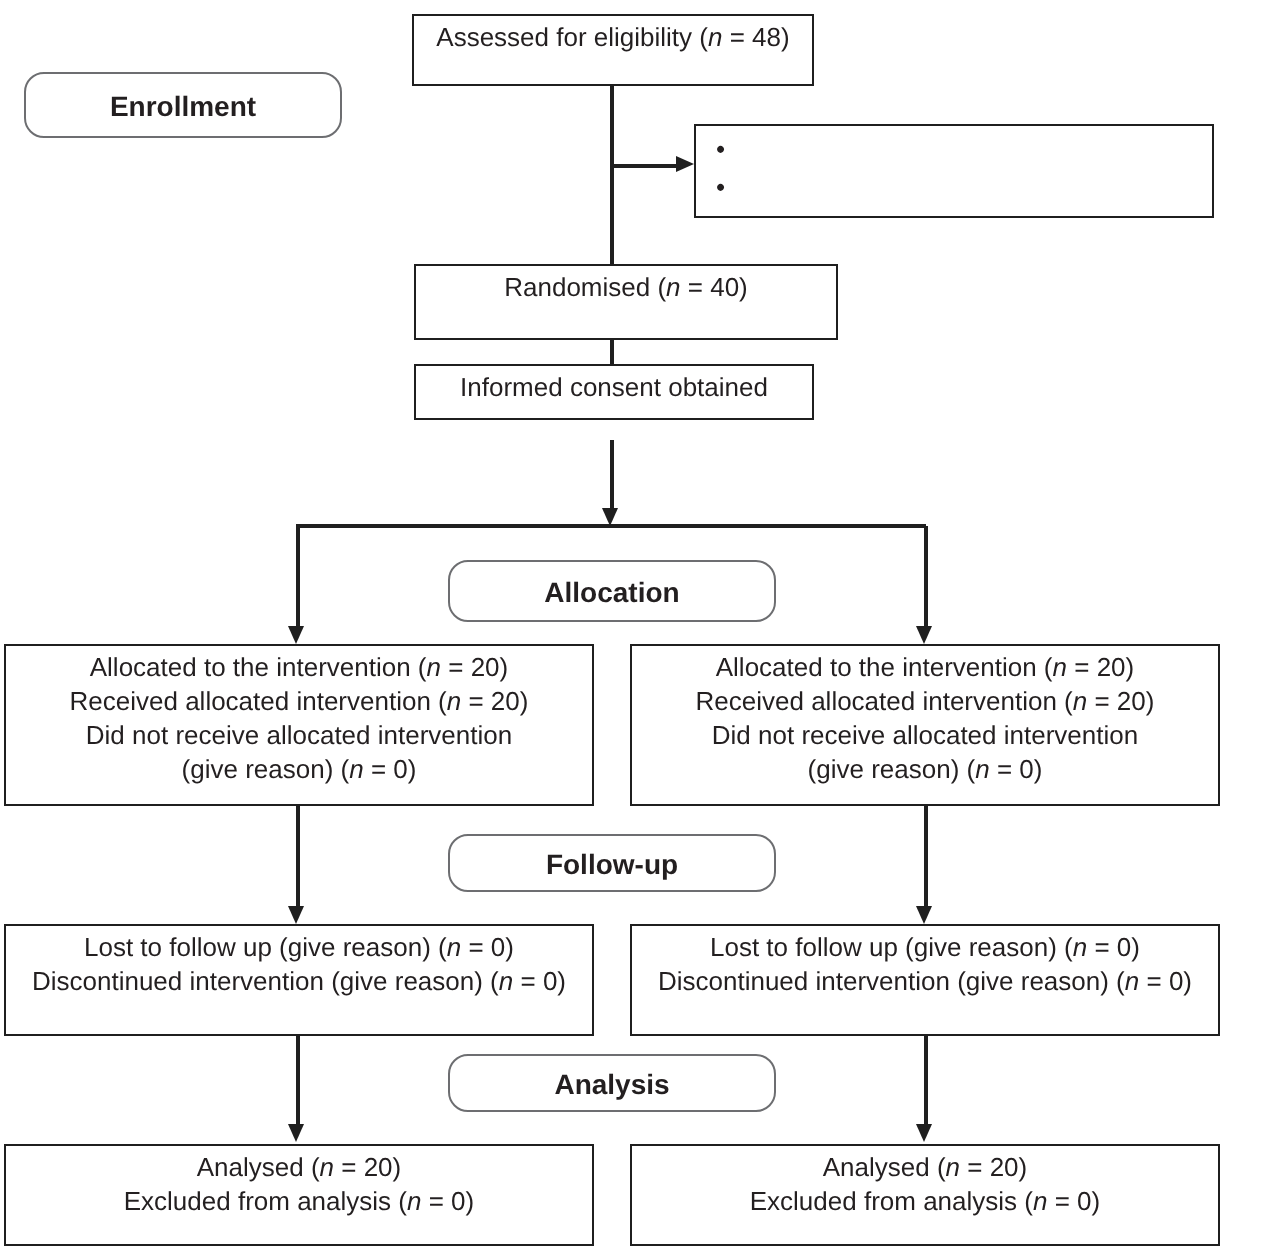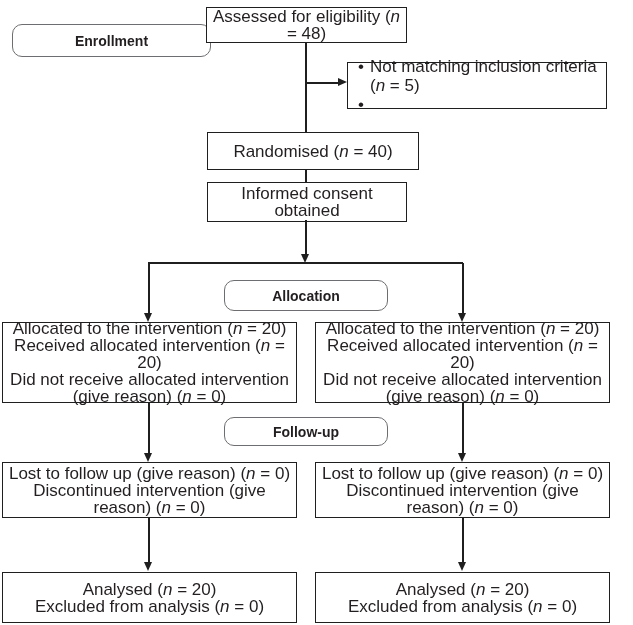--- a/index.html
+++ b/index.html
@@ -15,22 +15,22 @@
     overflow: hidden;
   }
 
   
   .box {
     position: absolute;
     background: #ffffff;
     border: 1.5px solid var(--box-border, #1f1f1f);
     display: flex;
     flex-direction: column;
-    justify-content: center;
-    font-size: 17px;
+    justify-content: flex-start;
+    font-size: 13px;
     line-height: 17px;
     text-align: center;
     padding: 2px 4px;
   }
   .box .bline { width: 100%; }
 
   .box.leftalign {
     text-align: left;
     padding-left: 10px;
     padding-right: 4px;
@@ -62,30 +62,30 @@
     border-top: 9px solid var(--box-border, #1f1f1f);
   }
   .arrow-right {
     position: absolute; width: 0; height: 0;
     border-top: 4.5px solid transparent;
     border-bottom: 4.5px solid transparent;
     border-left: 9px solid var(--box-border, #1f1f1f);
   }
 
   
-  #lbl-enrollment { left: 12px;  top: 24px;  width: 199px; height: 33px; }
+  #lbl-enrollment { left: 12px;  top: 36px;  width: 159px; height: 33px; }
   #lbl-allocation { left: 224px; top: 280px; width: 164px; height: 31px; }
   #lbl-followup   { left: 224px; top: 417px; width: 164px; height: 29px; }
   #lbl-analysis   { left: 224px; top: 527px; width: 164px; height: 29px; }
 
   
   #box-assessed    { left: 206px; top: 7px;   width: 201px; height: 36px; }
   #box-exclusion   { left: 347px; top: 62px;  width: 260px; height: 47px; }
   #box-randomised  { left: 207px; top: 132px; width: 212px; height: 38px; }
-  #box-consent     { left: 207px; top: 182px; width: 200px; height: 40px; }
+  #box-consent     { left: 207px; top: 182px; width: 200px; height: 28px; }
   #box-alloc-left  { left: 2px;   top: 322px; width: 295px; height: 81px; }
   #box-alloc-right { left: 315px; top: 322px; width: 295px; height: 81px; }
   #box-fu-left     { left: 2px;   top: 462px; width: 295px; height: 56px; }
   #box-fu-right    { left: 315px; top: 462px; width: 295px; height: 56px; }
   #box-an-left     { left: 2px;   top: 572px; width: 295px; height: 51px; }
   #box-an-right    { left: 315px; top: 572px; width: 295px; height: 51px; }
 
   
   #c1  { left: 305px; top: 43px;  height: 89px; }
   #c2  { left: 306px; top: 82px;  width: 33px;  }
@@ -108,29 +108,29 @@
   #a11 { left: 458px; top: 562px; }
 </style>
 </head>
 <body>
 
 <div class="diagram">
 
   <div class="stage-label" id="lbl-enrollment">Enrollment</div>
   <div class="stage-label" id="lbl-allocation">Allocation</div>
   <div class="stage-label" id="lbl-followup">Follow-up</div>
+  <div class="stage-label" id="lbl-analysis">Analysis</div>
 
   <div class="box" id="box-assessed">
     <div class="bline">Assessed for eligibility (<i>n</i> = 48)</div>
   </div>
 
   <div class="box leftalign" id="box-exclusion">
     <div class="brow">
       <span class="bullet">•</span>
-      <span>Not matching inclusion criteria (<i>n</i> = 5)</span>
     </div>
     <div class="brow">
       <span class="bullet">•</span>
     </div>
   </div>
 
   <div class="box" id="box-randomised">
     <div class="bline">Randomised (<i>n</i> = 40)</div>
   </div>
 

